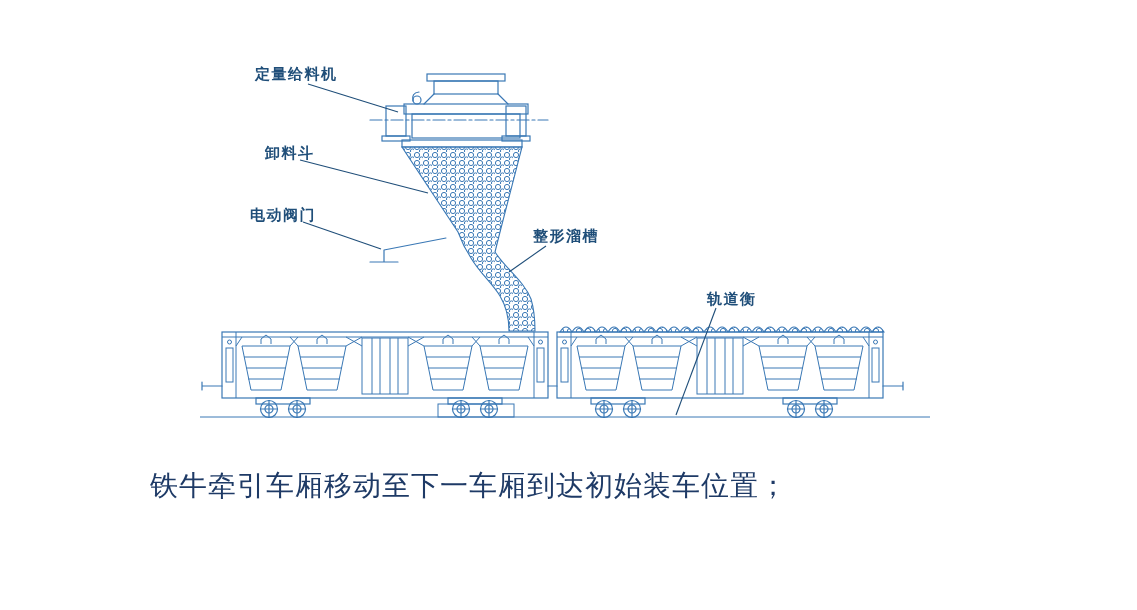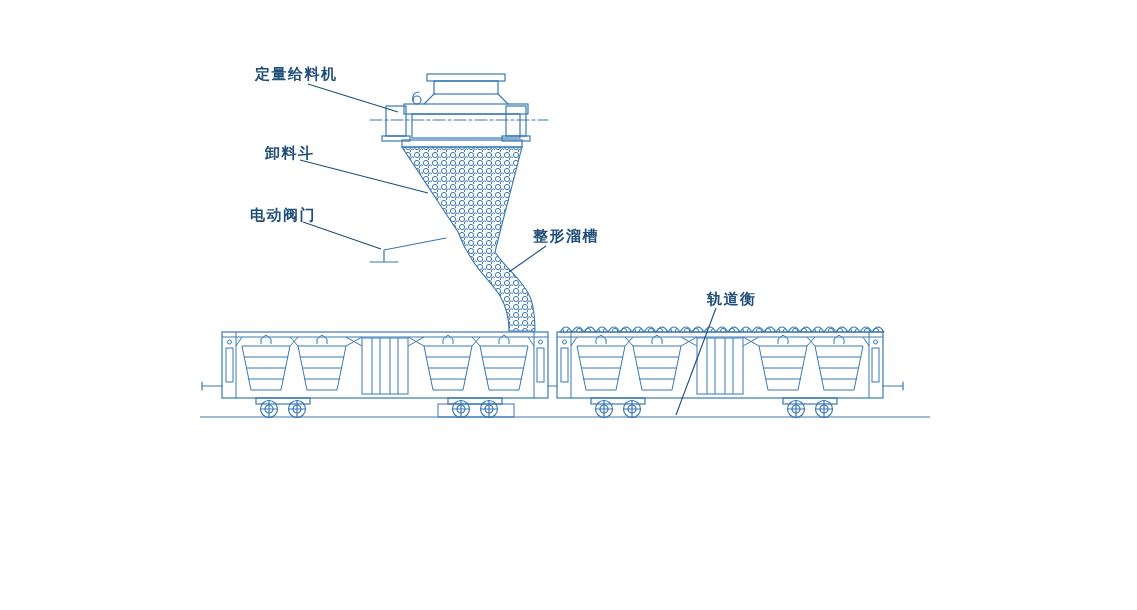--- a/index.html
+++ b/index.html
@@ -141,15 +141,16 @@
     </g>
 
     <text class="lbl" x="255" y="79">定量给料机</text>
     <text class="lbl" x="265" y="158">卸料斗</text>
     <text class="lbl" x="250" y="220">电动阀门</text>
     <text class="lbl" x="533" y="241">整形溜槽</text>
     <text class="lbl" x="707" y="304">轨道衡</text>
   </svg>
 
   <div class="caption">
+    <div>铁牛牵引车厢移动至下一车厢到达初始装车位置；</div>
   </div>
 
 </div>
 
 </body></html>

